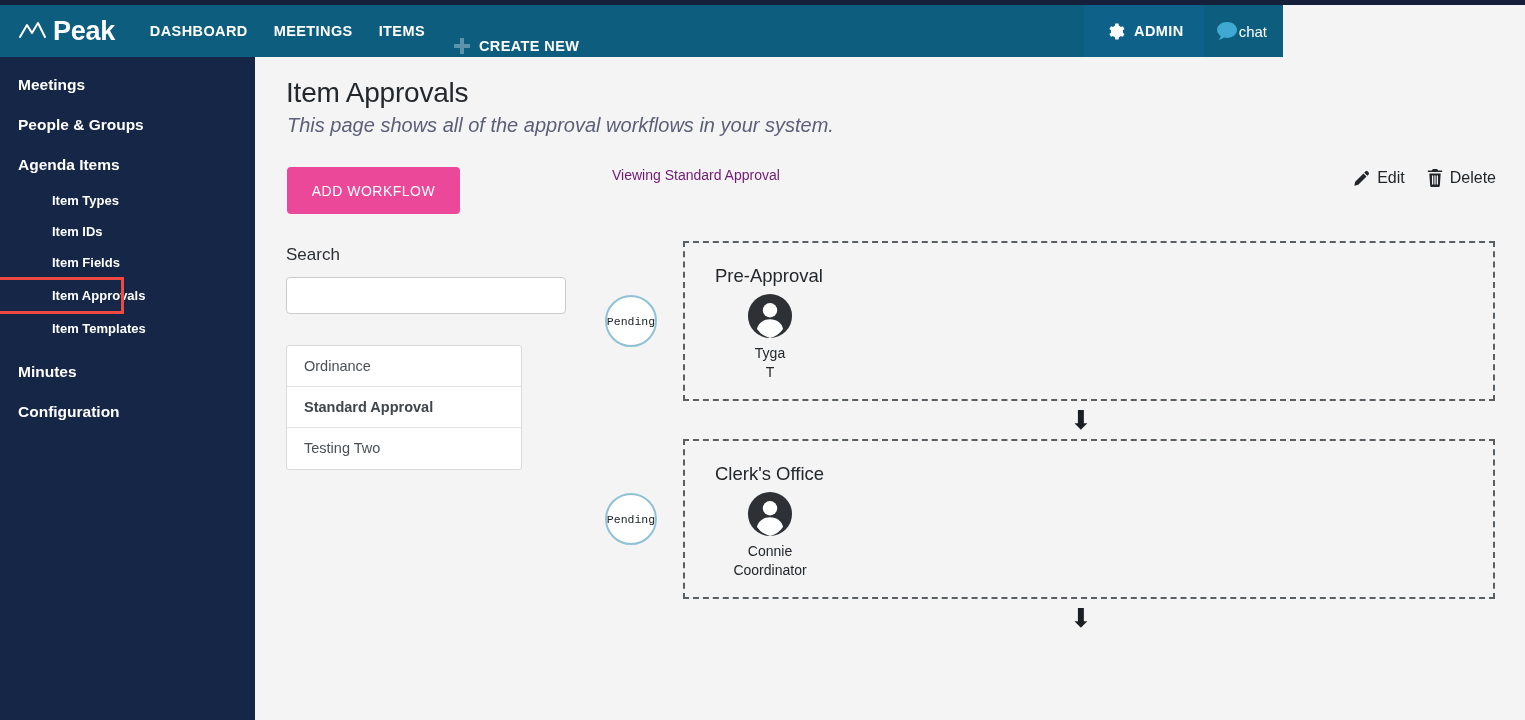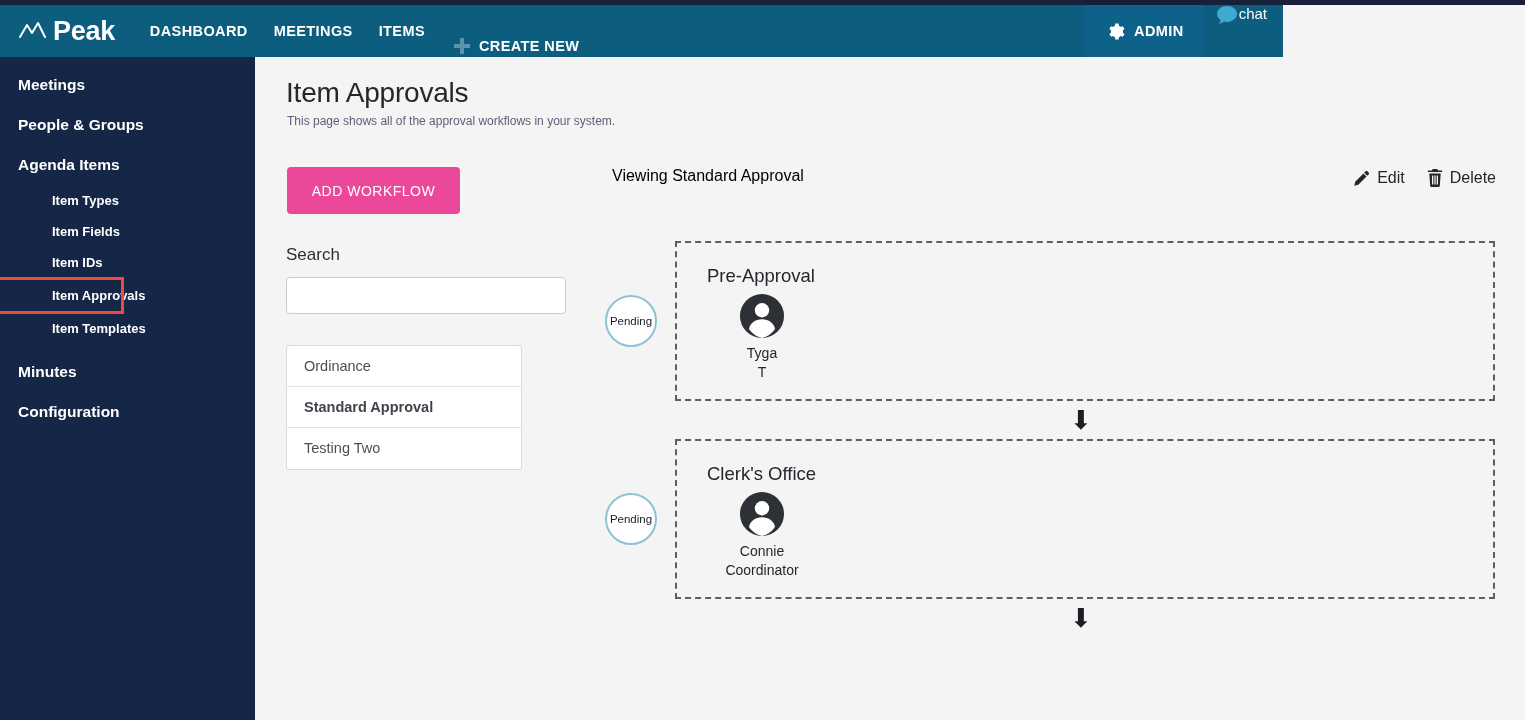--- a/index.html
+++ b/index.html
@@ -60,21 +60,21 @@
     background: #0e6289;
     display: flex; align-items: center;
     padding: 0 20px 0 22px;
     cursor: pointer;
   }
   .gear-icon { width: 19px; height: 19px; margin-right: 9px; }
   .admin-label {
     color: #ffffff; font-size: 14.5px; font-weight: bold; letter-spacing: 0.4px;
   }
   .chat-block {
-    display: flex; align-items: flex-start;
+    display: flex; align-items: center;
     padding: 0 16px 0 12px;
     cursor: pointer;
   }
   .chat-bubble { width: 22px; height: 20px; margin-right: 1px; }
   .chat-label { color: #ffffff; font-size: 15px; }
 
   
   .sidebar {
     position: absolute; top: 57px; left: 0;
     width: 255px; height: 663px;
@@ -107,21 +107,21 @@
     width: 1270px; height: 663px;
     background: #f4f4f4;
   }
   .page-title {
     position: absolute; left: 31px; top: 20px;
     font-size: 28px; color: #23282d; font-weight: normal;
     letter-spacing: -0.2px;
   }
   .page-sub {
     position: absolute; left: 32px; top: 57px;
-    font-size: 12px; color: #5b5f78; 
+    font-size: 20px; color: #5b5f78; font-style: italic;
   }
 
   .add-workflow-btn {
     position: absolute; left: 32px; top: 110px;
     width: 173px; height: 47px;
     background: #ec4899;
     border: none; border-radius: 4px;
     color: #ffffff; font-size: 14px; font-weight: normal;
     letter-spacing: 0.5px; cursor: pointer;
     font-family: "Liberation Sans", sans-serif;
@@ -154,21 +154,21 @@
     font-size: 14.5px; color: #4a5056;
     border-bottom: 1px solid #e1e3e5;
     cursor: pointer;
   }
   .wf-list-item:last-child { border-bottom: none; }
   .wf-list-item.selected { font-weight: bold; color: #3f454b; }
 
   
   .viewing-title {
     position: absolute; left: 357px; top: 110px;
-    font-size: 16px; color: #000000;
+    font-size: 14px; color: #701a75;
   }
   .actions {
     position: absolute; right: 29px; top: 112px;
     display: flex; align-items: center; gap: 22px;
   }
   .action-btn {
     display: flex; align-items: center; gap: 7px;
     cursor: pointer; font-size: 16px; color: #22262a; justify-content: flex-end;
   }
   .pencil-icon { width: 17px; height: 17px; }
@@ -181,21 +181,22 @@
   .flow-row {
     position: relative;
     display: flex; align-items: center;
   }
   .pending-badge {
     width: 52px; height: 52px; flex: 0 0 52px;
     border: 2px solid #8fc2d5; border-radius: 50%;
     background: #ffffff;
     display: flex; align-items: center; justify-content: center;
     font-size: 11.5px; color: #1b1f23;
-    margin-right: 18px;
+    margin-right: 26px;
+    font-family: Liberation Mono, monospace;
   }
   .step-box {
     flex: 1 1 auto;
     border: 2px dashed #5a5f63;
     background: transparent;
     min-height: 160px;
     padding: 22px 0 12px 30px;
   }
   .step-title {
     font-size: 18.5px; color: #23282d;
@@ -254,22 +255,22 @@
       <span class="chat-label">chat</span>
     </div>
   </div>
 </div>
 
 <div class="sidebar">
   <div class="side-top">Meetings</div>
   <div class="side-top">People &amp; Groups</div>
   <div class="side-top">Agenda Items</div>
   <div class="side-sub">Item Types</div>
+  <div class="side-sub">Item IDs</div>
   <div class="side-sub">Item Fields</div>
-  <div class="side-sub">Item IDs</div>
   <div class="side-sub highlighted">Item Approvals</div>
   <div class="side-sub">Item Templates</div>
   <div class="side-gap"></div>
   <div class="side-top">Minutes</div>
   <div class="side-top">Configuration</div>
 </div>
 
 <div class="main">
 
   <div class="page-title">Item Approvals</div>

